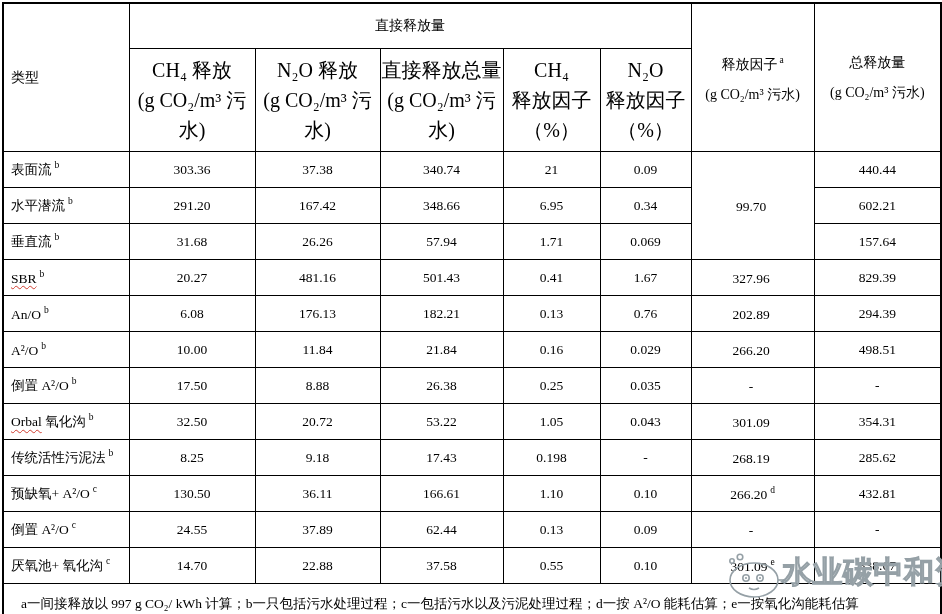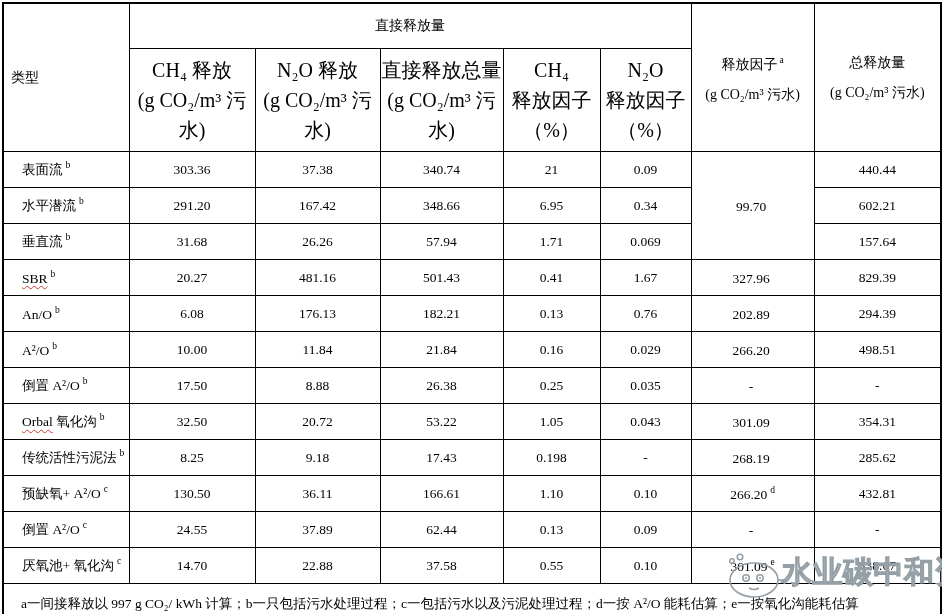--- a/index.html
+++ b/index.html
@@ -18,21 +18,21 @@
   col.c1{width:126px} col.c2{width:126px} col.c3{width:125px} col.c4{width:123px}
   col.c5{width:97px}  col.c6{width:91px}  col.c7{width:123px} col.c8{width:127px}
   
   tr.hdr1 td { height:44px; font-size:14px; }
   tr.hdr2 td { height:102px; font-size:20px; }
   .type-cell { text-align:left; padding-left:7px; font-size:14.5px; }
   .hline { line-height:30px; }
   .hline:empty { display:none; }
   
   tr.data td { height:35px; font-size:13.5px; }
-  td.lbl { text-align:left; padding-left:18px; font-size:14px; }
+  td.lbl { text-align:left; padding-left:7px; font-size:14px; }
   sup { font-size:9.5px; margin-left:3px; }
   .hline sup { margin-left:2px; }
   .wavy {
     text-decoration: underline;
     text-decoration-style: wavy;
     text-decoration-color:#d03c2f;
     text-decoration-thickness:1px;
     text-underline-offset:3px;
   }
   .wavy:empty { text-decoration:none; }

